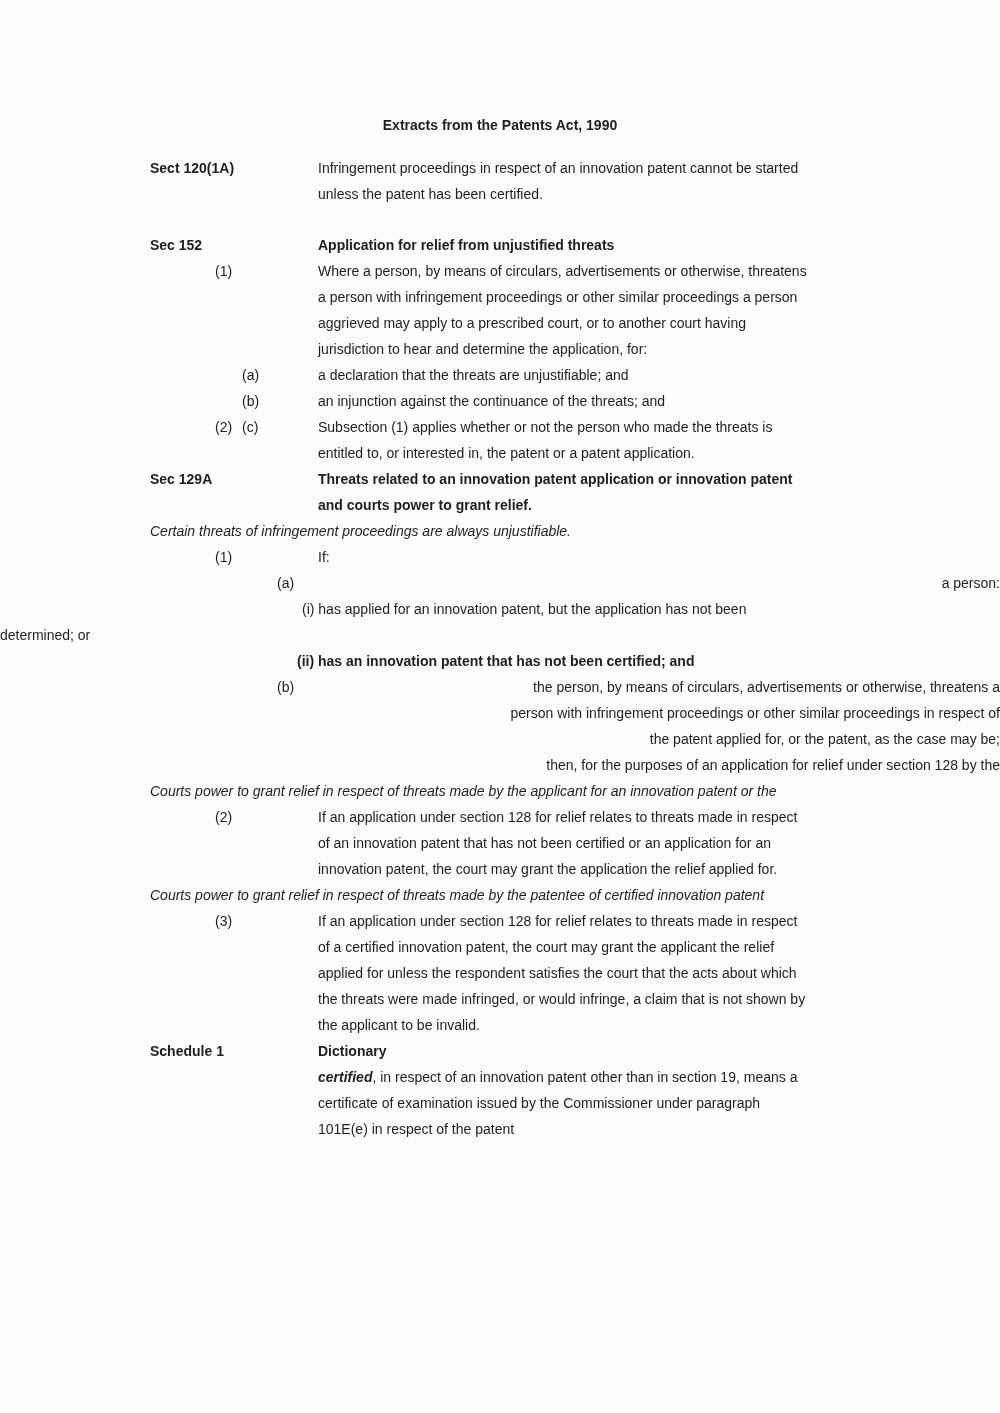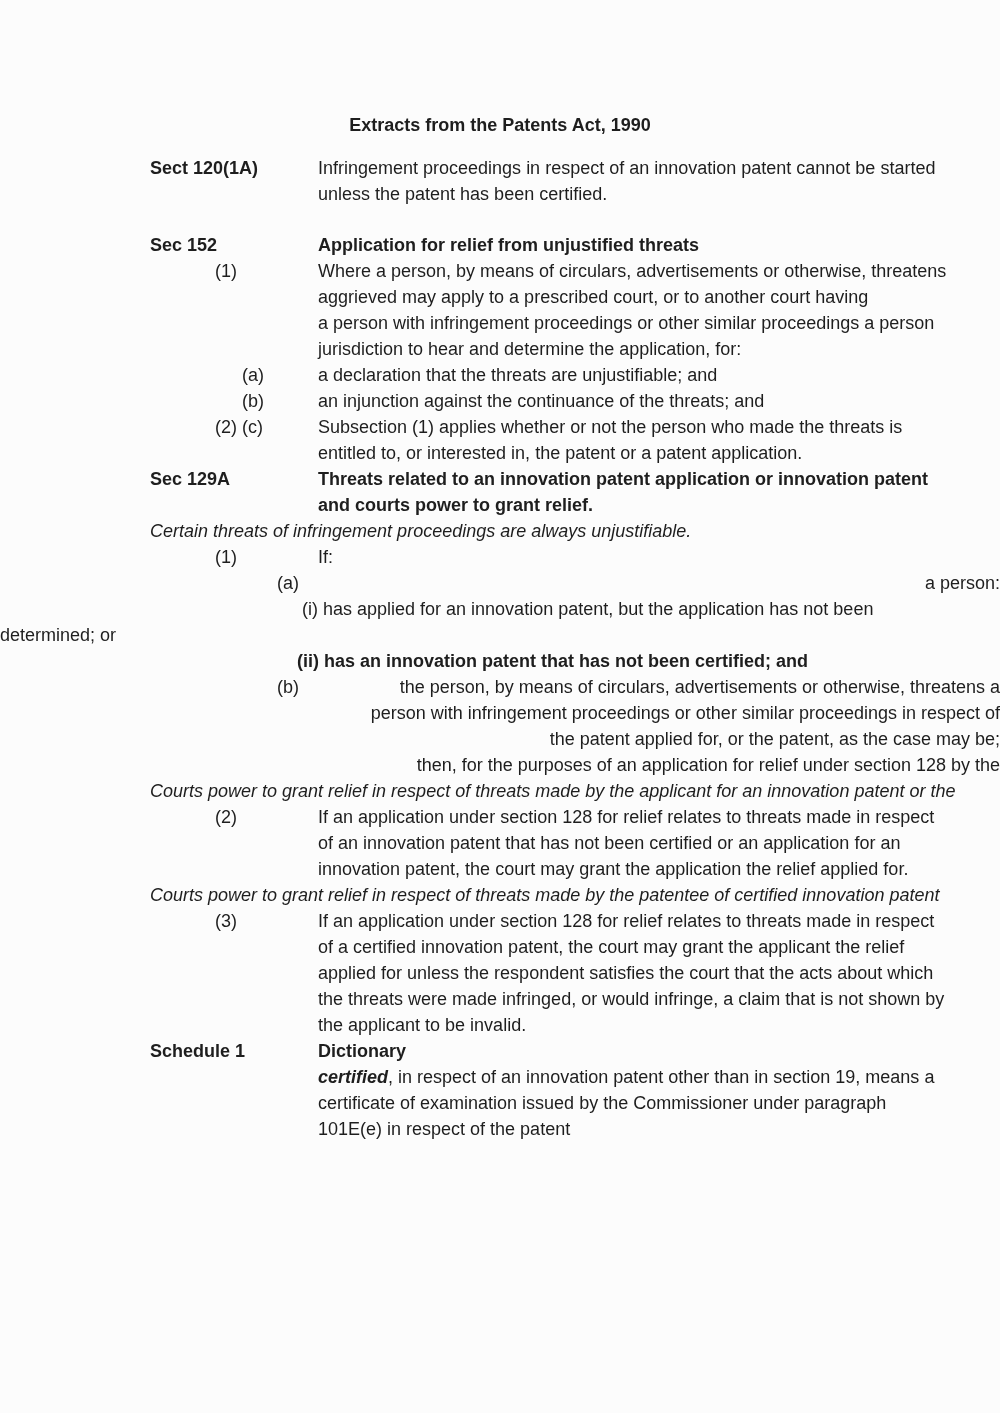--- a/index.html
+++ b/index.html
@@ -1,21 +1,21 @@
 <!DOCTYPE html>
 <html><head>
 <meta charset="utf-8">
 <style>
   html,body{margin:0;padding:0;background:#ffffff;}
   .page{
     position:relative;
     width:1000px;height:1413px;
     background:#fcfcfc;
     font-family:"Liberation Sans", sans-serif;
-    font-size:18px;
+    font-size:14px;
     line-height:26px;
     color:#1e1e1e;
     overflow:hidden;
     box-sizing:border-box;
     padding-top:112px;
   }
   .t{text-align:center;font-weight:bold;}
   .row{position:relative;}
   .lbl{position:absolute;left:150px;top:0;font-weight:bold;white-space:nowrap;}
   .mk{position:absolute;top:0;white-space:nowrap;}
@@ -53,22 +53,22 @@
     <span class="lbl">Sec 152</span>
     <div class="body">
       <div class="ln bold">Application for relief from unjustified threats</div>
     </div>
   </div>
 
   <div class="row">
     <span class="mk m-num">(1)</span>
     <div class="body">
       <div class="ln">Where a person, by means of circulars, advertisements or otherwise, threatens</div>
+      <div class="ln">a person with infringement proceedings or other similar proceedings a person</div>
       <div class="ln">aggrieved may apply to a prescribed court, or to another court having</div>
-      <div class="ln">a person with infringement proceedings or other similar proceedings a person</div>
       <div class="ln">jurisdiction to hear and determine the application, for:</div>
     </div>
   </div>
 
   <div class="row">
     <span class="mk m-a">(a)</span>
     <div class="body">
       <div class="ln">a declaration that the threats are unjustifiable; and</div>
     </div>
   </div>

